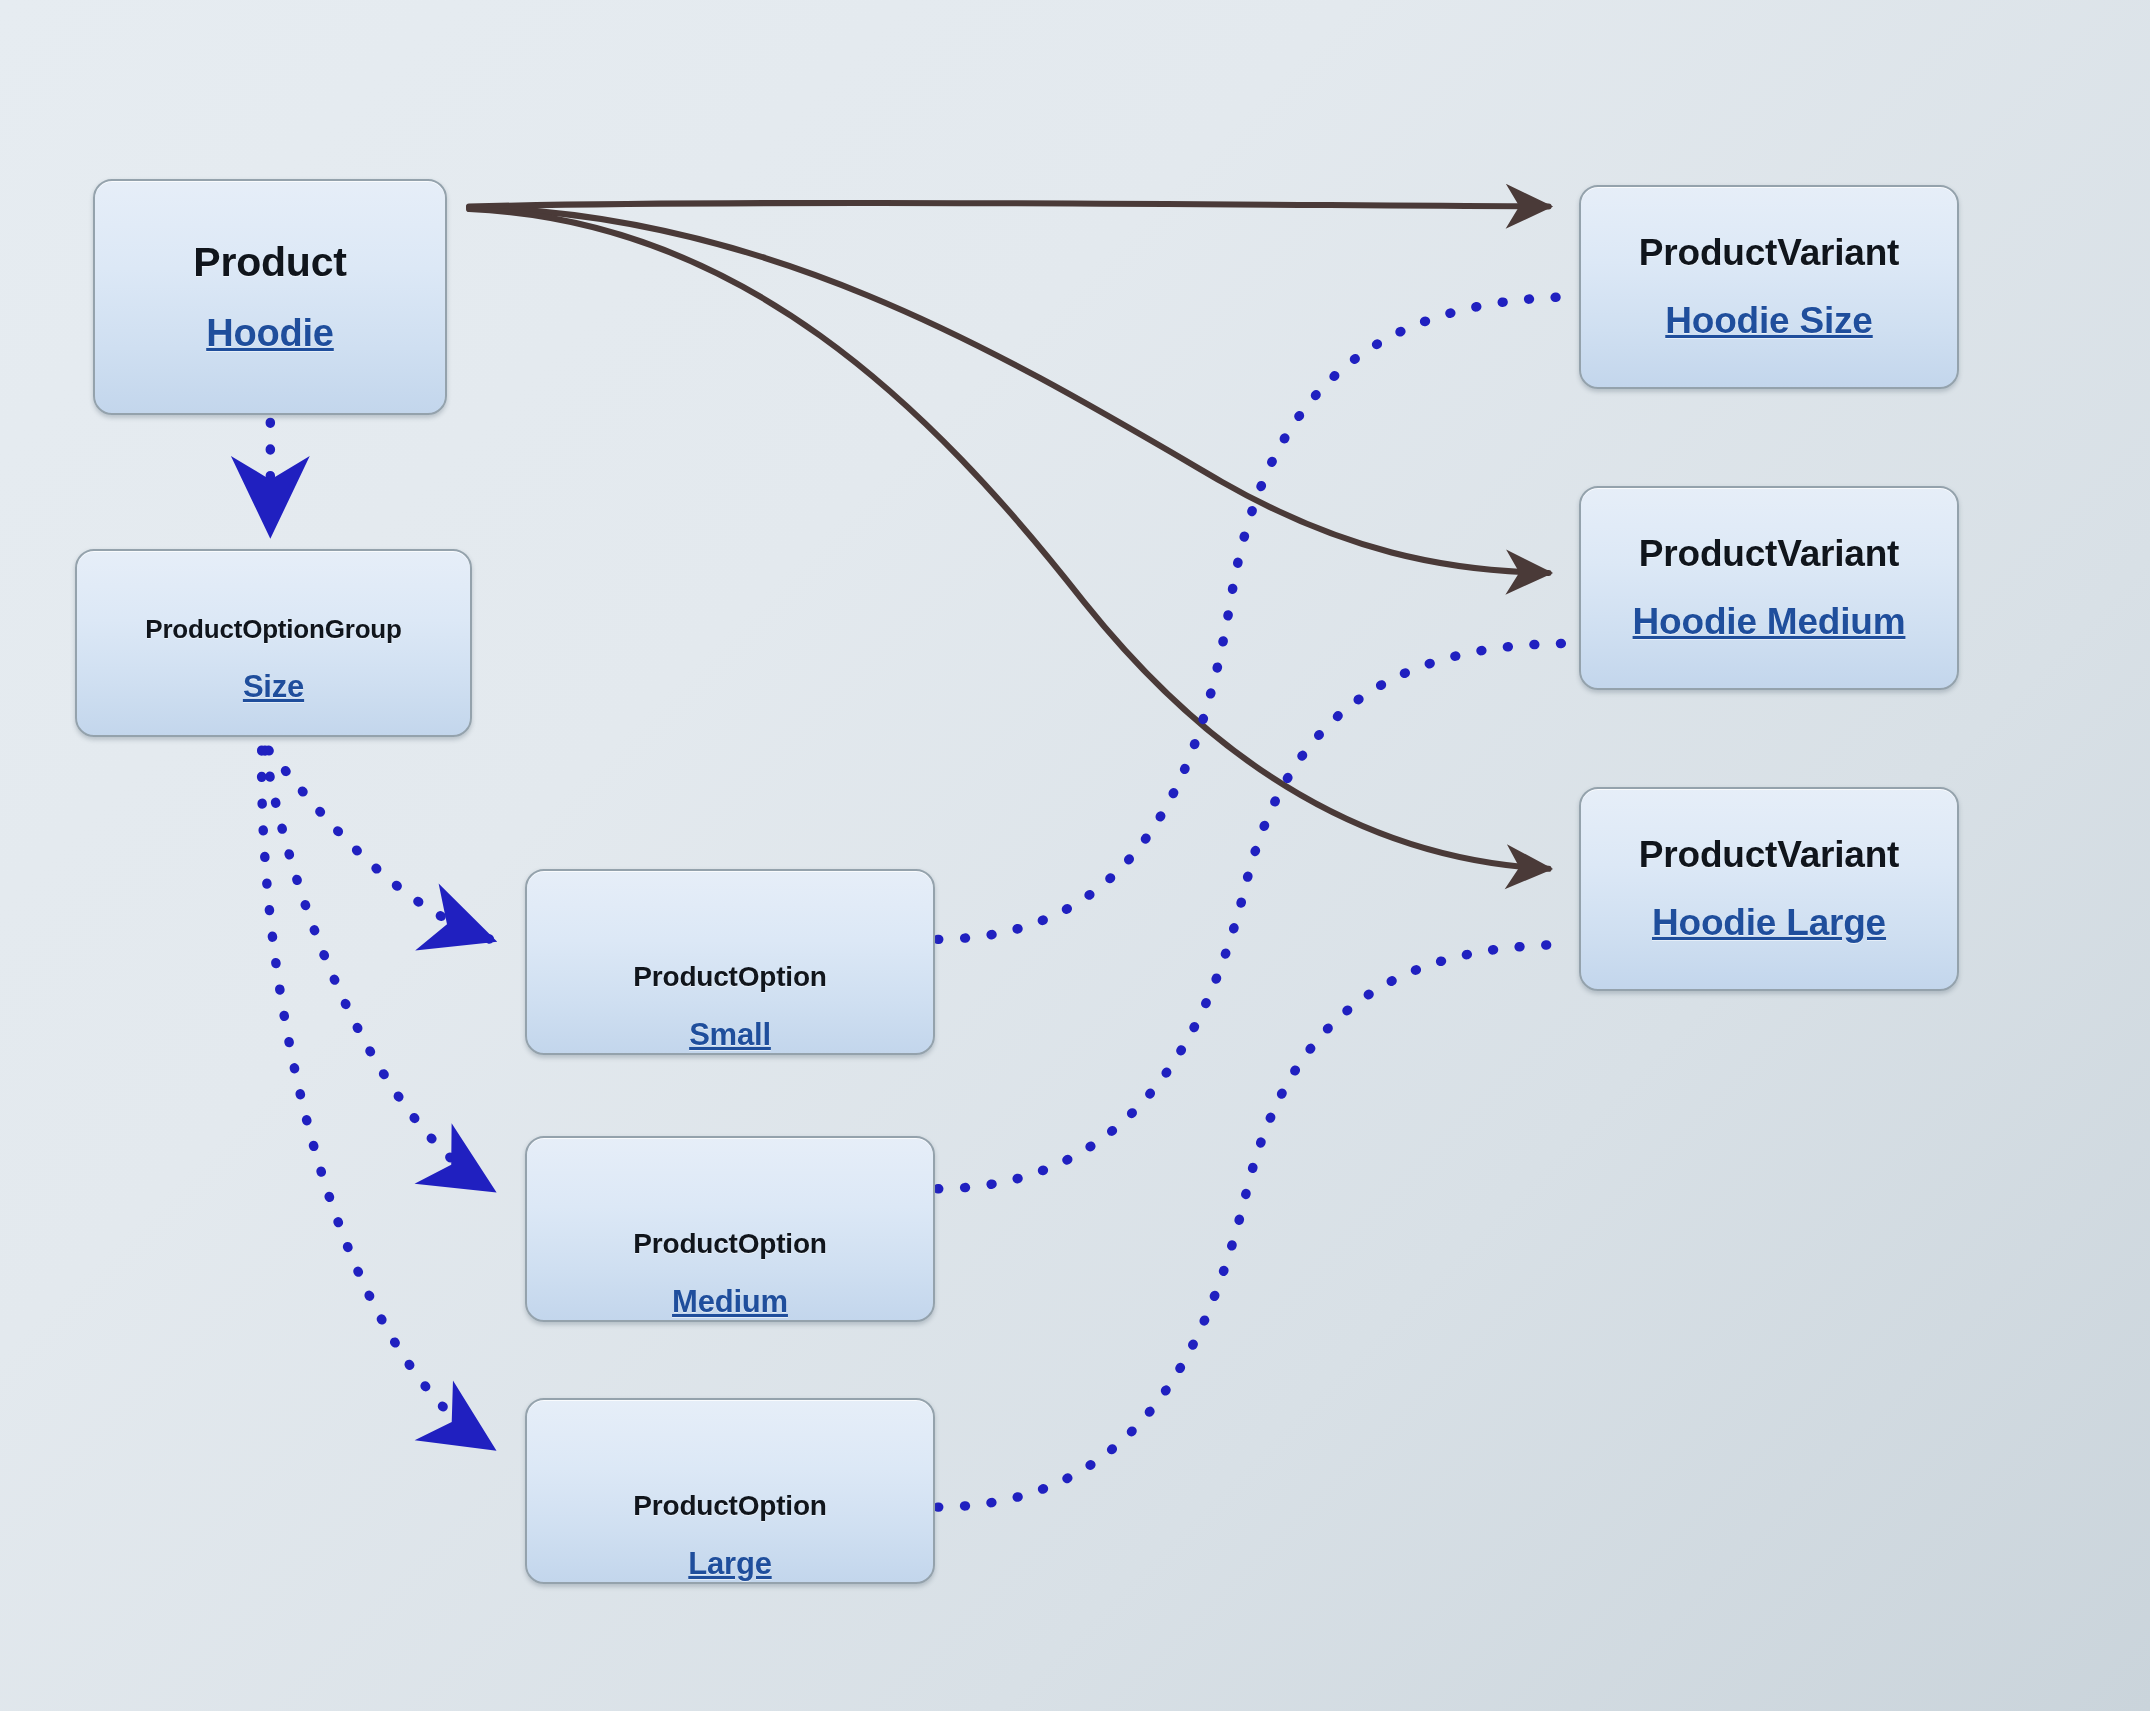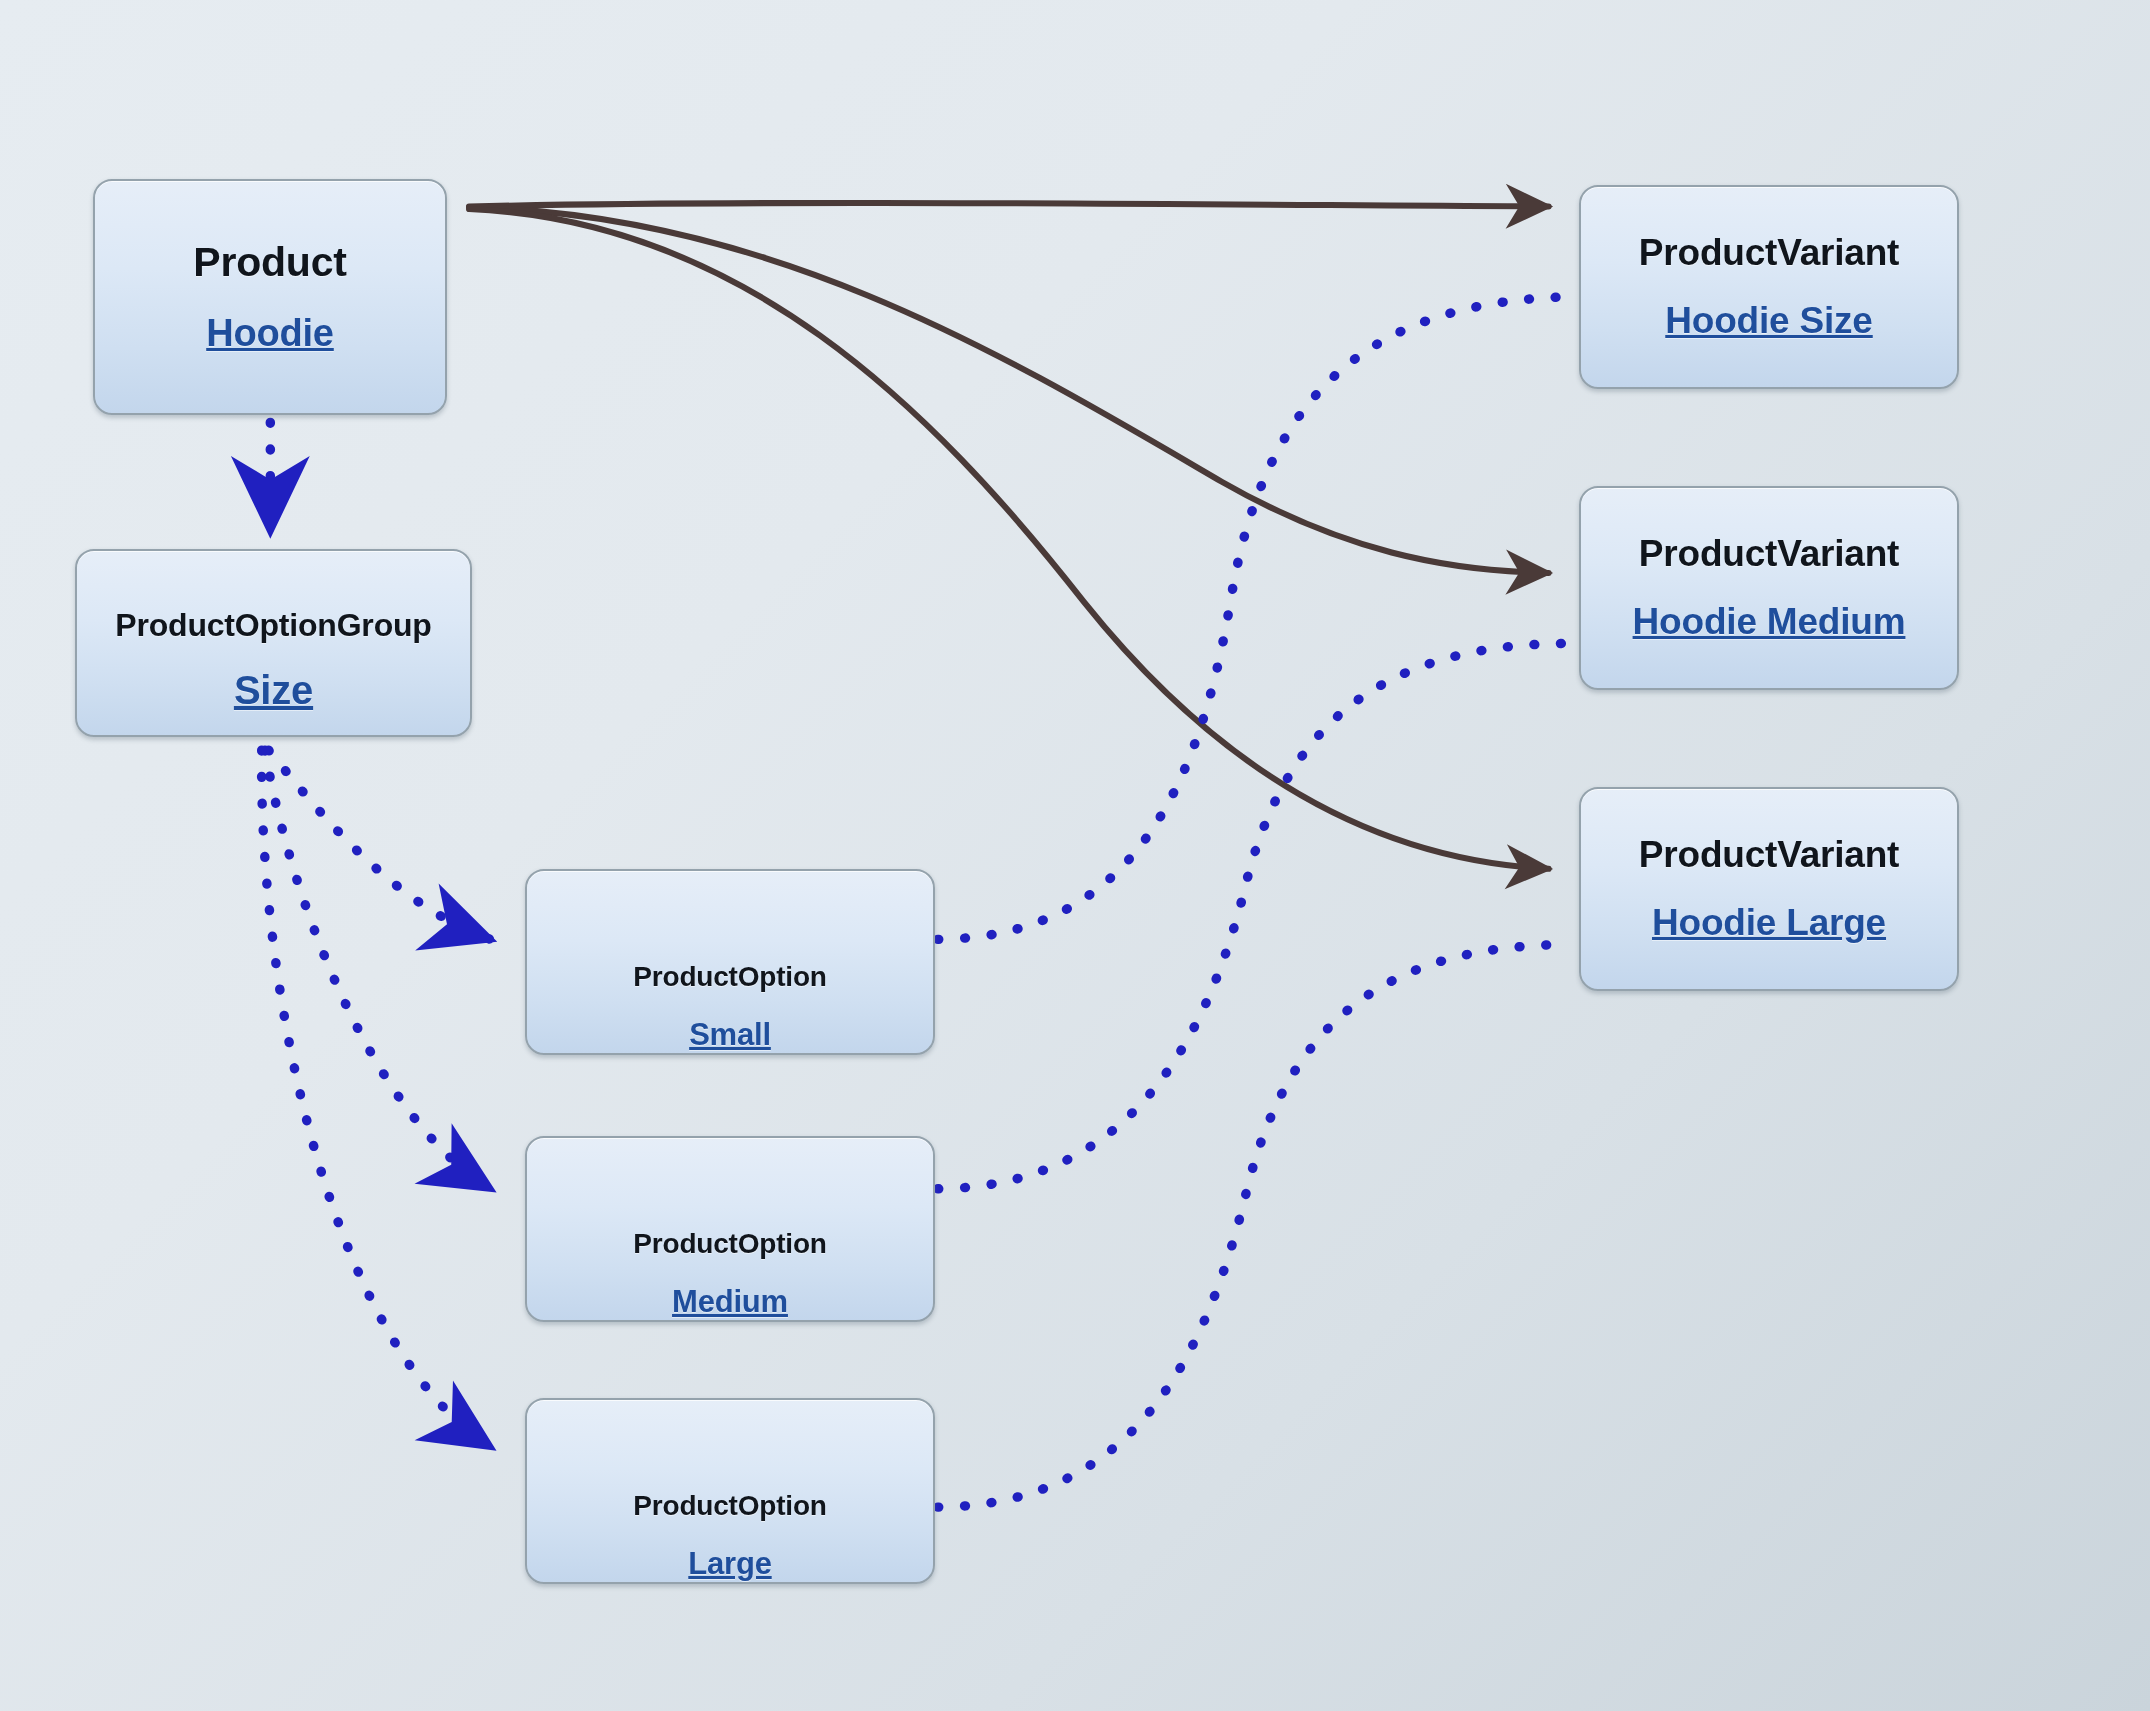--- a/index.html
+++ b/index.html
@@ -47,22 +47,22 @@
     text-shadow: 0 0.9px 0 rgba(255,255,255,0.55);
     text-decoration: underline;
   }
 
   
   .n-product      { left:93px;  top:179px;  width:354px;  height:236px; }
   .n-product .type { font-size: 41px; margin-bottom: 26px; }
   .n-product .name { font-size: 38px; }
 
   .n-pog          { left:75px;   top:549px;  width:397px;  height:188px; }
-  .n-pog .type    { font-size: 32px; margin-bottom: 24px; margin-top: 33px; }
-  .n-pog .name    { font-size: 40px; text-align: right; }
+  .n-pog .type    { font-size: 26px; margin-bottom: 24px; margin-top: 33px; }
+  .n-pog .name    { font-size: 31px; text-align: right; }
 
   .n-opt          { left:525px;  width:410px; height:186px;justify-content:flex-end; }
   .n-opt .type    { font-size: 28px; margin-bottom: 24px; }
   .n-opt .name    { font-size: 31px; }
   .n-opt-small    { top:869px; }
   .n-opt-medium   { top:1136px; }
   .n-opt-large    { top:1398px; }
 
   .n-var          { left:1579px; width:380px; height:204px; }
   .n-var .type    { font-size: 37px; margin-bottom: 26px; }

